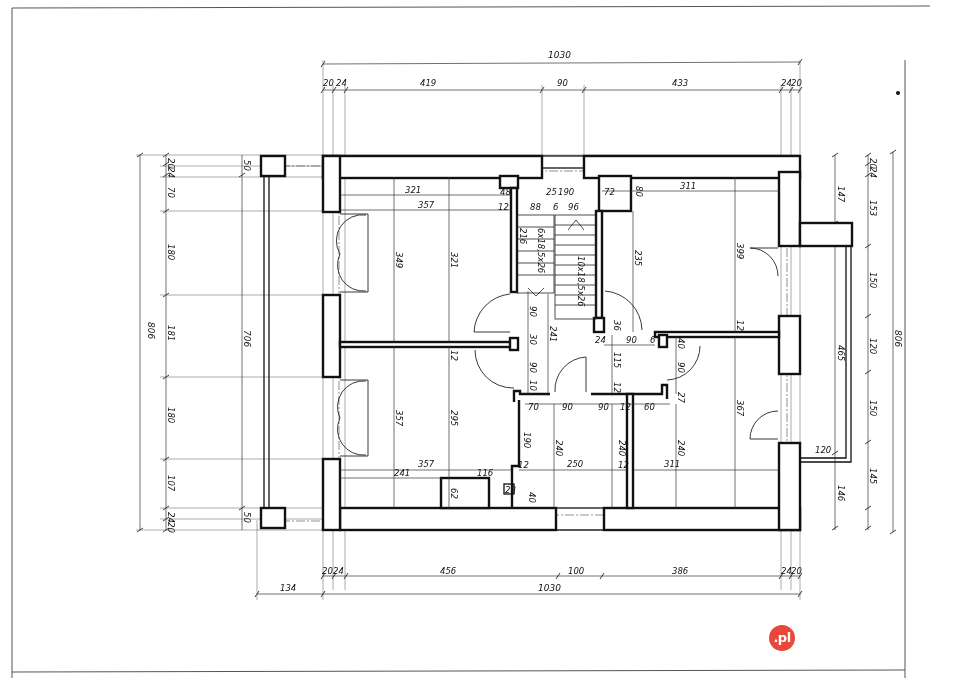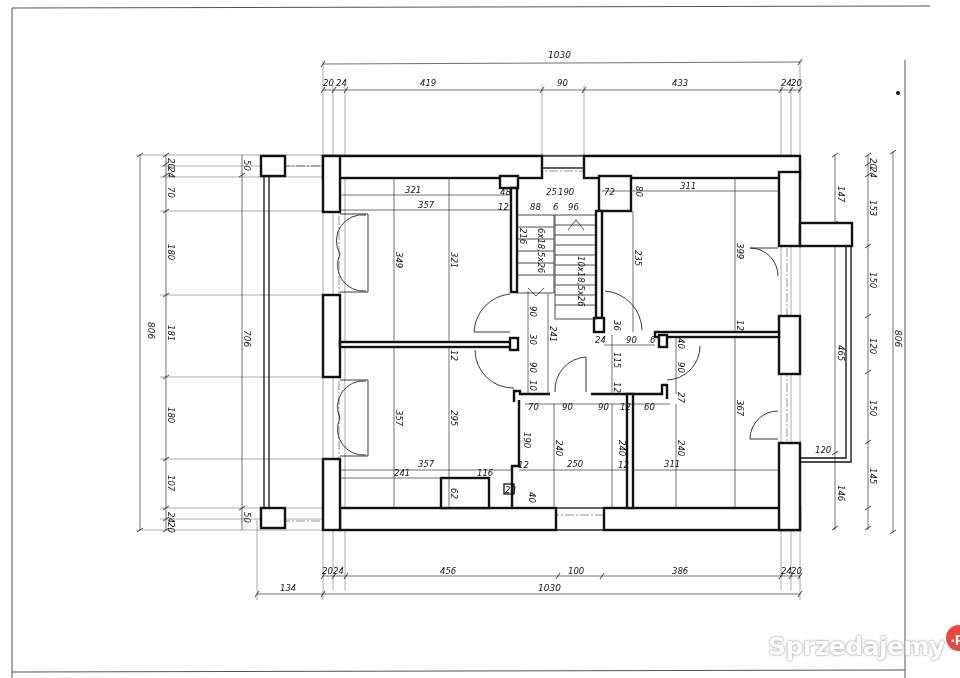--- a/index.html
+++ b/index.html
@@ -371,15 +371,14 @@
     <text class="dimtxt" x="618" y="468" font-size="7">12</text>
     <text class="dimtxt" x="664" y="467">311</text>
     <text class="dimtxt" transform="translate(451,488) rotate(90)" font-size="7">62</text>
     <text class="dimtxt" x="505" y="493" font-size="6">28</text>
     <text class="dimtxt" transform="translate(529,492) rotate(90)" font-size="7">40</text>
     <text class="dimtxt" x="815" y="453" font-size="8">120</text>
   </g>
 </svg>
 
 <div id="watermark">
-  <span>Sprzedajemy</span>
   <span id="wm-badge">.pl</span>
 </div>
 
 </body></html>

